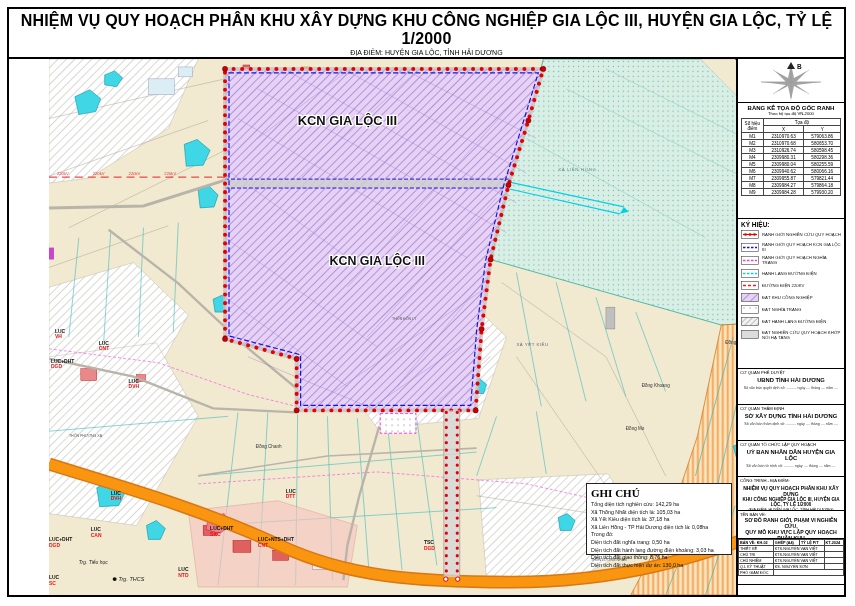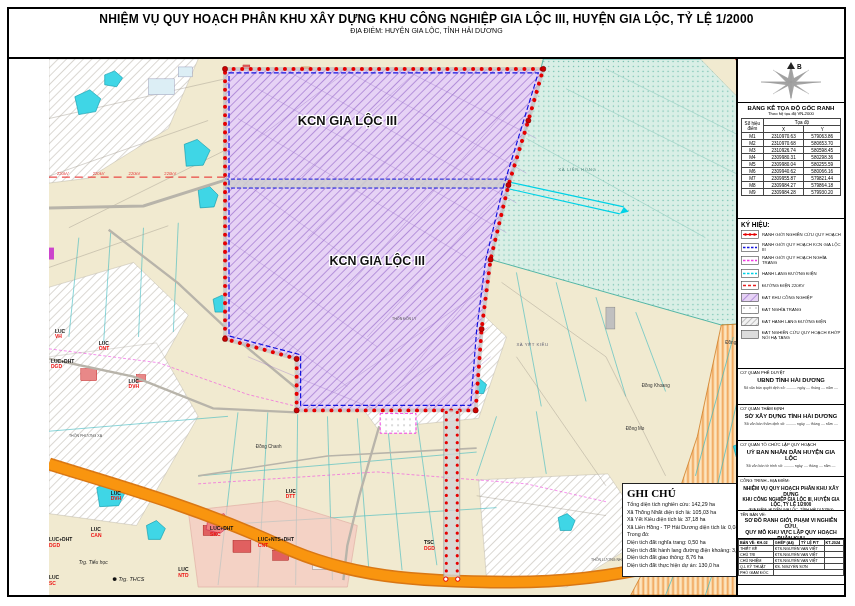--- a/index.html
+++ b/index.html
@@ -1,26 +1,26 @@
 <!DOCTYPE html>
 <html><head>
 <meta charset="utf-8">
 <style>
   html,body{margin:0;padding:0;background:#e8e8e8;}
   .page{position:relative;width:855px;height:606px;background:#fff;font-family:"Liberation Sans",sans-serif;overflow:hidden;}
   .frame{position:absolute;left:7px;top:7px;width:839px;height:590px;border:2px solid #000;box-sizing:border-box;background:#fff;}
   
   .titleblock{height:50px;border-bottom:2px solid #000;box-sizing:border-box;text-align:center;padding-top:3px;}
-  .t1{font-size:12px;font-weight:bold;letter-spacing:.2px;}
+  .t1{font-size:16px;font-weight:bold;letter-spacing:.2px;}
   .t2{font-size:7px;margin-top:1px;}
   .t3{font-size:12.5px;font-weight:bold;margin-top:2px;letter-spacing:.3px;}
   
   .maparea{position:absolute;left:0;top:50px;width:727px;height:536px;overflow:hidden;padding-left:40px;}
   .maparea svg text{font-family:"Liberation Sans",sans-serif;}
-  .notebox{position:absolute;left:577px;top:424px;width:146px;height:94px;background:#fff;border:1px solid #222;box-sizing:border-box;padding:3px 4px;margin-left:36px;}
+  .notebox{position:absolute;left:577px;top:424px;width:146px;height:72px;background:#fff;border:1px solid #222;box-sizing:border-box;padding:3px 4px;}
   .notebox .nb-title{font-family:"Liberation Serif",serif;font-size:11px;font-weight:bold;margin-bottom:2px;}
   .notebox .nb-line{font-size:5.3px;line-height:7.6px;white-space:nowrap;color:#111;}
   
   .sidebar{position:absolute;left:727px;top:50px;width:108px;height:536px;border-left:2px solid #000;box-sizing:border-box;background:#fff;}
   .sec{border-bottom:1.5px solid #000;box-sizing:border-box;overflow:hidden;}
   .sec-compass{height:44px;display:flex;align-items:center;justify-content:center;}
   .sec-coords{height:116px;padding:2px 3px;}
   .ct-title{font-size:6px;font-weight:bold;text-align:center;}
   .ct-sub{font-size:4.2px;text-align:center;margin-bottom:2px;}
   table.ct{width:100%;border-collapse:collapse;}

